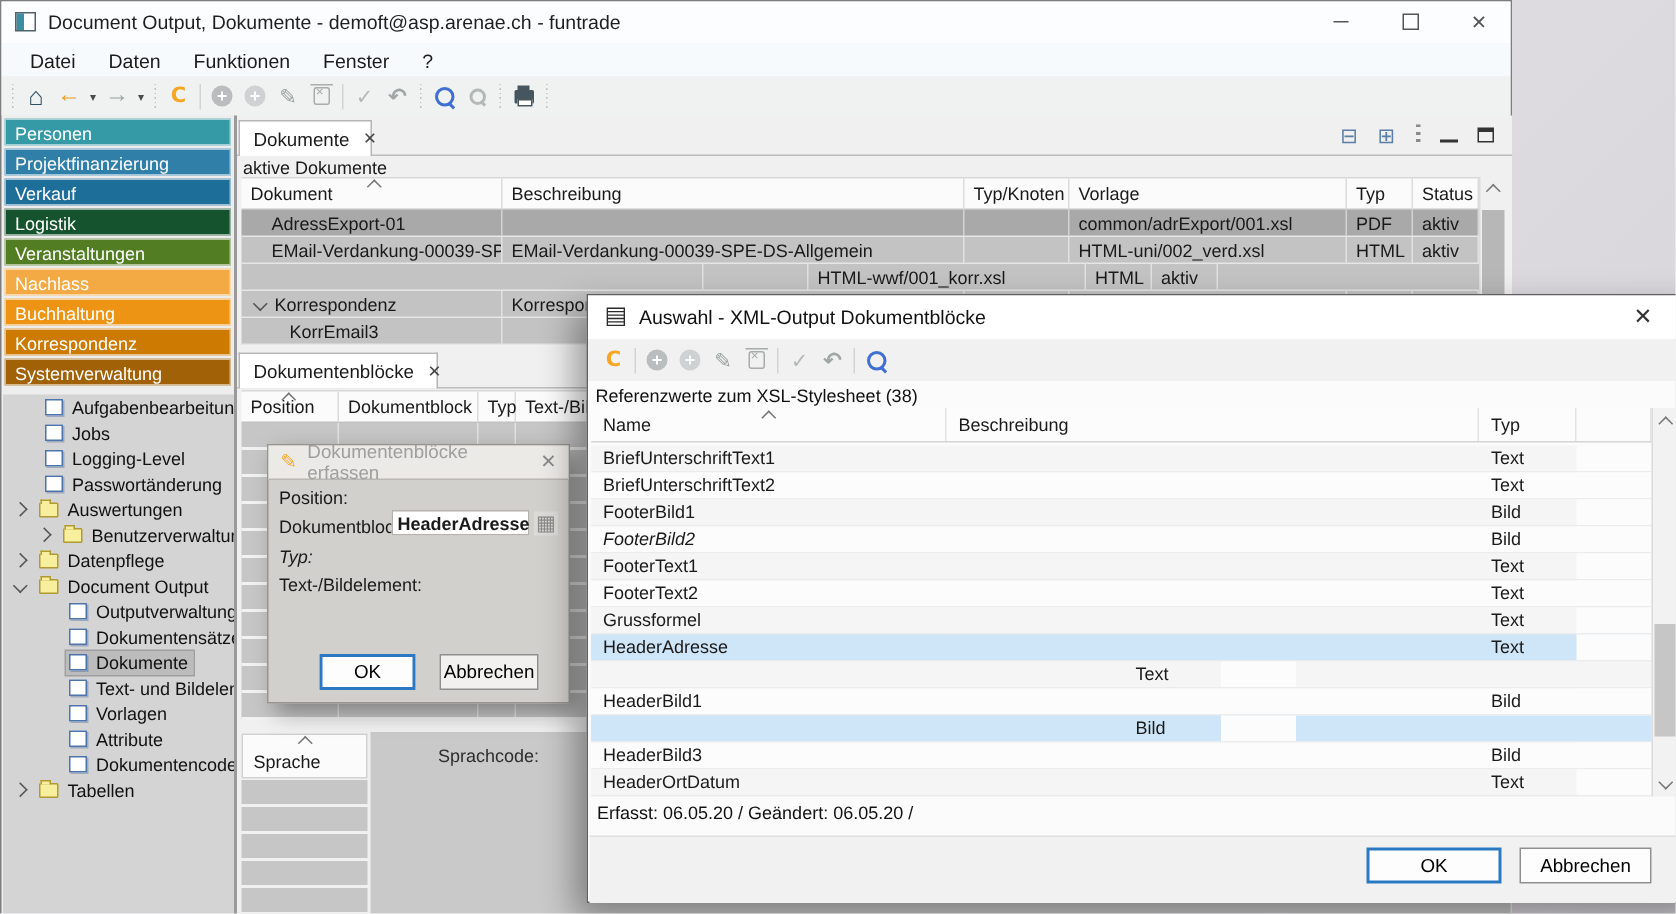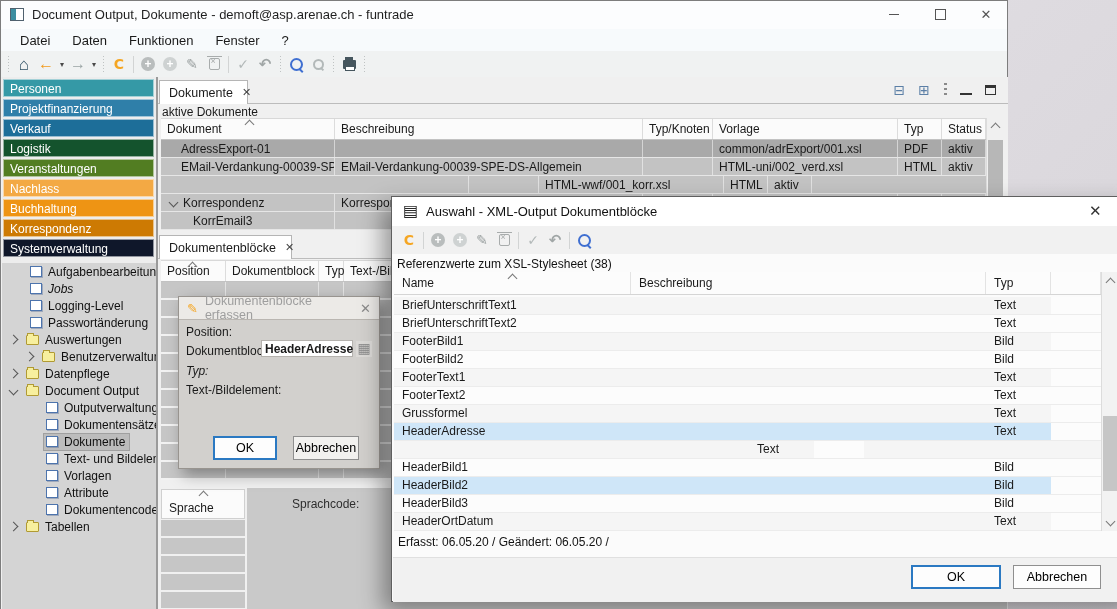--- a/index.html
+++ b/index.html
@@ -181,30 +181,30 @@
 
   <div id="sidebar" class="abs">
       <div class="sbtn" style="background: rgb(53, 153, 166);">Personen</div>
       <div class="sbtn" style="background: rgb(47, 127, 169);">Projektfinanzierung</div>
       <div class="sbtn" style="background: rgb(29, 110, 153);">Verkauf</div>
       <div class="sbtn" style="background: #14532d;">Logistik</div>
       <div class="sbtn" style="background: rgb(82, 125, 34);">Veranstaltungen</div>
       <div class="sbtn" style="background: rgb(243, 169, 68);">Nachlass</div>
       <div class="sbtn" style="background: rgb(238, 148, 20);">Buchhaltung</div>
       <div class="sbtn" style="background: rgb(205, 122, 3);">Korrespondenz</div>
-      <div class="sbtn" style="background: #0f172a;">Systemverwaltung</div>
+      <div class="sbtn" style="background: #a16207;">Systemverwaltung</div>
     </div>
   <div id="tree" class="abs">
       <div class="trow" style="padding-left: 26px;">
         <span style="display: flex; align-items: center; gap: 6px; padding: 1px 4px 1px 2px;">
           <span class="wicon"></span>
           <span>Aufgabenbearbeitung</span>
         </span>
       </div>
-      <div class="trow" style="padding-left: 26px; font-style: italic;">
+      <div class="trow" style="padding-left: 26px;">
         <span style="display: flex; align-items: center; gap: 6px; padding: 1px 4px 1px 2px;">
           <span class="wicon"></span>
           <span>Jobs</span>
         </span>
       </div>
       <div class="trow" style="padding-left: 26px;">
         <span style="display: flex; align-items: center; gap: 6px; padding: 1px 4px 1px 2px;">
           <span class="wicon"></span>
           <span>Logging-Level</span>
         </span>
@@ -609,21 +609,21 @@
         <div class="xc" style="width: 65px;">Text</div>
         <div class="xc" style="width: 50px; background: rgb(252, 252, 252);"></div>
       </div>
       <div class="xrow odd">
         <div class="xc" style="width: 237px;">FooterBild1</div>
         <div class="xc" style="width: 355px;"></div>
         <div class="xc" style="width: 65px;">Bild</div>
         <div class="xc" style="width: 50px; background: rgb(252, 252, 252);"></div>
       </div>
       <div class="xrow even">
-        <div class="xc" style="width: 237px;">FooterBild2</div>
+        <div class="xc" style="width: 237px; font-style: italic;">FooterBild2</div>
         <div class="xc" style="width: 355px;"></div>
         <div class="xc" style="width: 65px;">Bild</div>
         <div class="xc" style="width: 50px; background: rgb(252, 252, 252);"></div>
       </div>
       <div class="xrow odd">
         <div class="xc" style="width: 237px;">FooterText1</div>
         <div class="xc" style="width: 355px;"></div>
         <div class="xc" style="width: 65px;">Text</div>
         <div class="xc" style="width: 50px; background: rgb(252, 252, 252);"></div>
       </div>
@@ -650,21 +650,20 @@
         <div class="xc" style="width: 65px;">Text</div>
         <div class="xc" style="width: 50px; background: rgb(252, 252, 252);"></div>
       </div>
       <div class="xrow even">
         <div class="xc" style="width: 237px;">HeaderBild1</div>
         <div class="xc" style="width: 355px;"></div>
         <div class="xc" style="width: 65px;">Bild</div>
         <div class="xc" style="width: 50px; background: rgb(252, 252, 252);"></div>
       </div>
       <div class="xrow hl">
-        <div class="xc" style="width: 237px; background: inherit;">HeaderBild2</div>
         <div class="xc" style="width: 355px; background: inherit;"></div>
         <div class="xc" style="width: 65px; background: inherit;">Bild</div>
         <div class="xc" style="width: 50px; background: rgb(252, 252, 252);"></div>
       </div>
       <div class="xrow even">
         <div class="xc" style="width: 237px;">HeaderBild3</div>
         <div class="xc" style="width: 355px;"></div>
         <div class="xc" style="width: 65px;">Bild</div>
         <div class="xc" style="width: 50px; background: rgb(252, 252, 252);"></div>
       </div>

